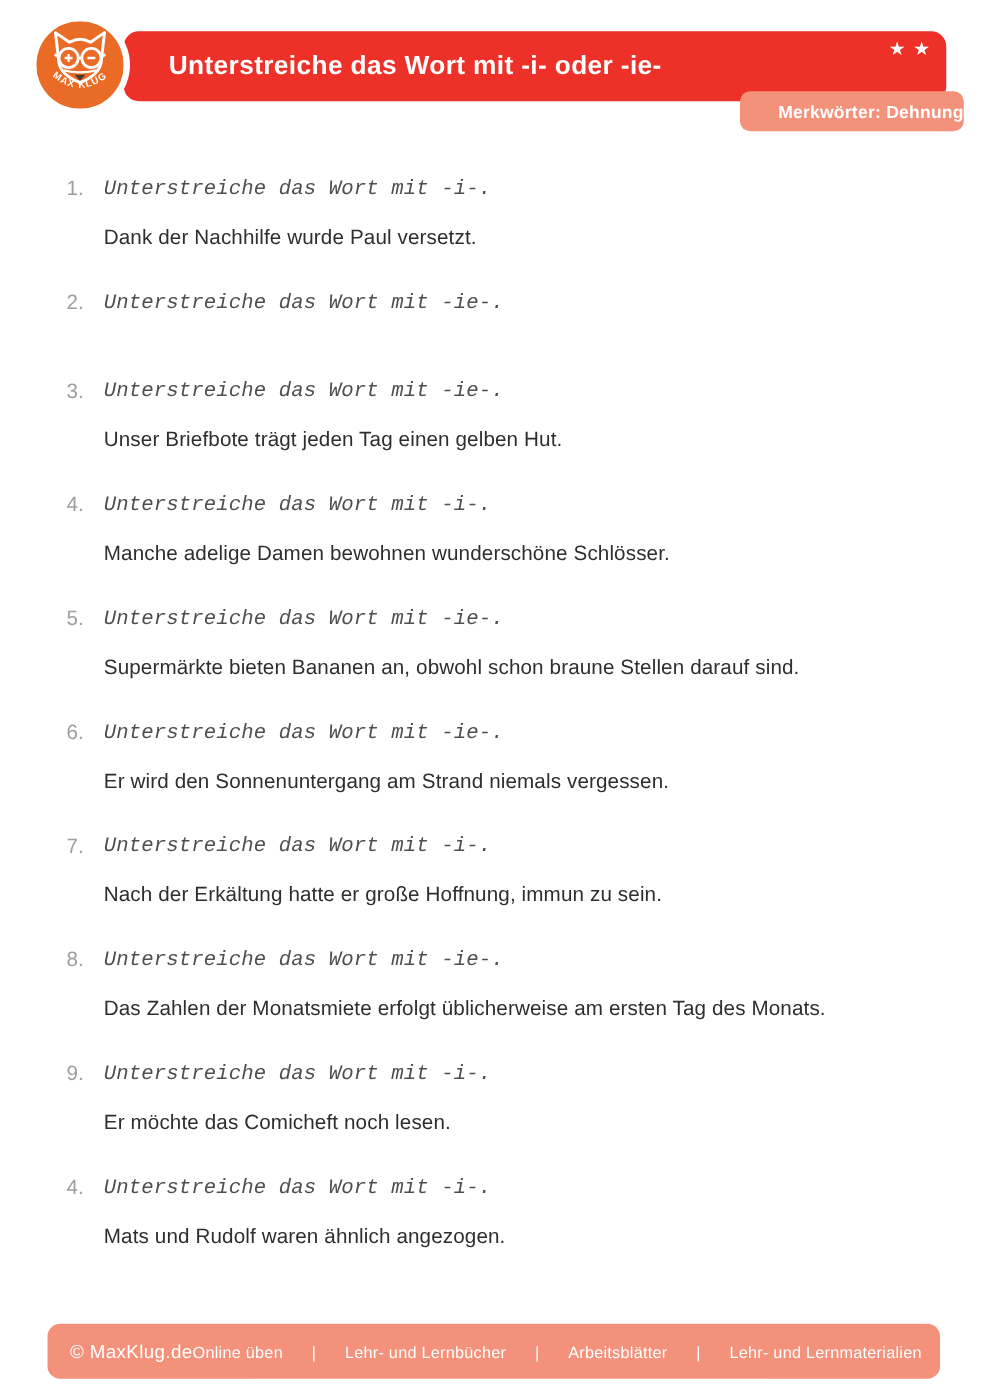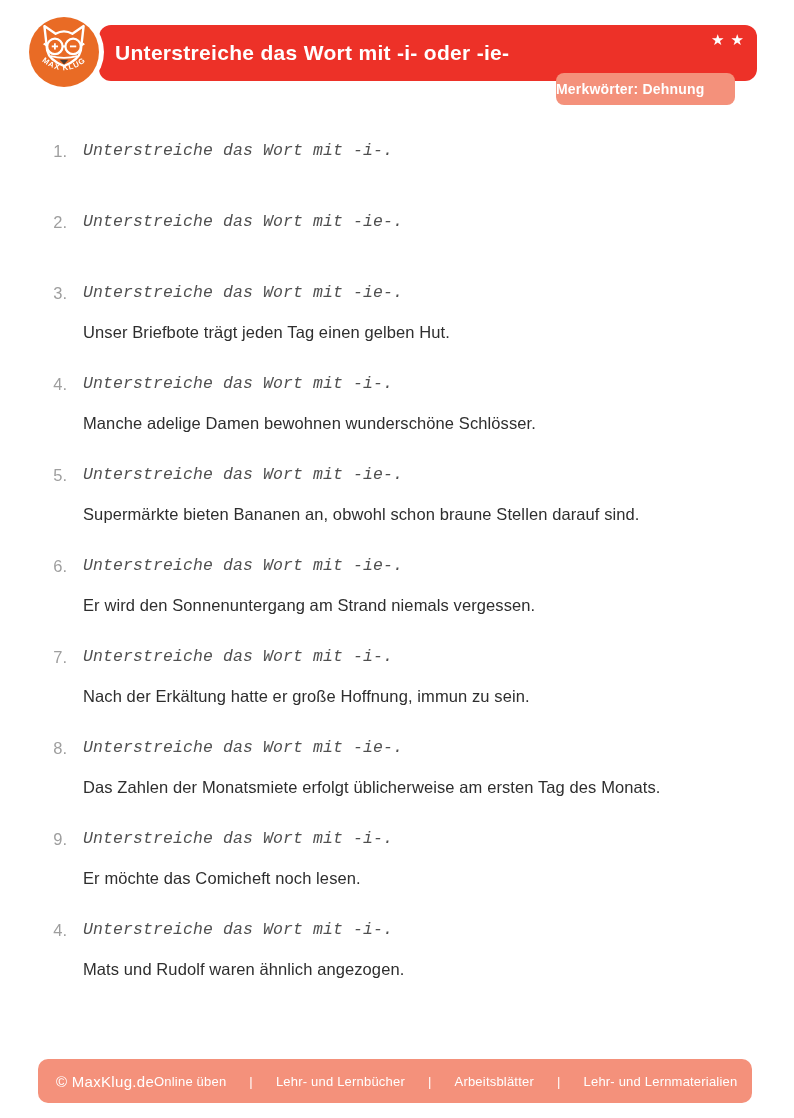--- a/index.html
+++ b/index.html
@@ -30,21 +30,21 @@
     background: var(--banner-red);
     border-radius: 12px;
     display: flex;
     align-items: center;
   }
   .banner-title {
     color: #ffffff;
     font-size: 21px;
     font-weight: bold;
     letter-spacing: 0.3px;
-    padding-left: 16px;
+    padding-left: 36px;
     white-space: nowrap;
   }
   .stars {
     position: absolute;
     top: 3px; right: 13px;
     display: flex;
     gap: 6px;
   }
   .star {
     color: #ffffff;
@@ -58,28 +58,28 @@
     background: #ffffff;
     border-radius: 50%;
     z-index: 2;
     display: flex;
     align-items: center;
     justify-content: center;
   }
   .logo svg { width: 70px; height: 70px; display: block; }
   .badge {
     position: absolute;
-    left: 556px; top: 73px;
+    left: 592px; top: 73px;
     width: 179px; height: 32px;
     background: var(--salmon);
     border-radius: 8px;
     z-index: 3;
     display: flex;
     align-items: center;
-    justify-content: flex-start;
+    justify-content: flex-end;
   }
   .badge-label {
     color: #ffffff;
     font-size: 14px;
     font-weight: bold;
     letter-spacing: 0.2px;
     white-space: nowrap;
   }
 
   
@@ -192,20 +192,21 @@
 
   <div class="badge">
     <span class="badge-label">Merkwörter: Dehnung</span>
   </div>
 
   <div class="exercise-list">
     <div class="item">
       <div class="num">1.</div>
       <div class="item-content">
         <div class="instruction">Unterstreiche das Wort mit -i-.</div>
+        <div class="sentence">Dank der Nachhilfe wurde Paul versetzt.</div>
       </div>
     </div>
 
     <div class="item">
       <div class="num">2.</div>
       <div class="item-content">
         <div class="instruction">Unterstreiche das Wort mit -ie-.</div>
       </div>
     </div>
 

